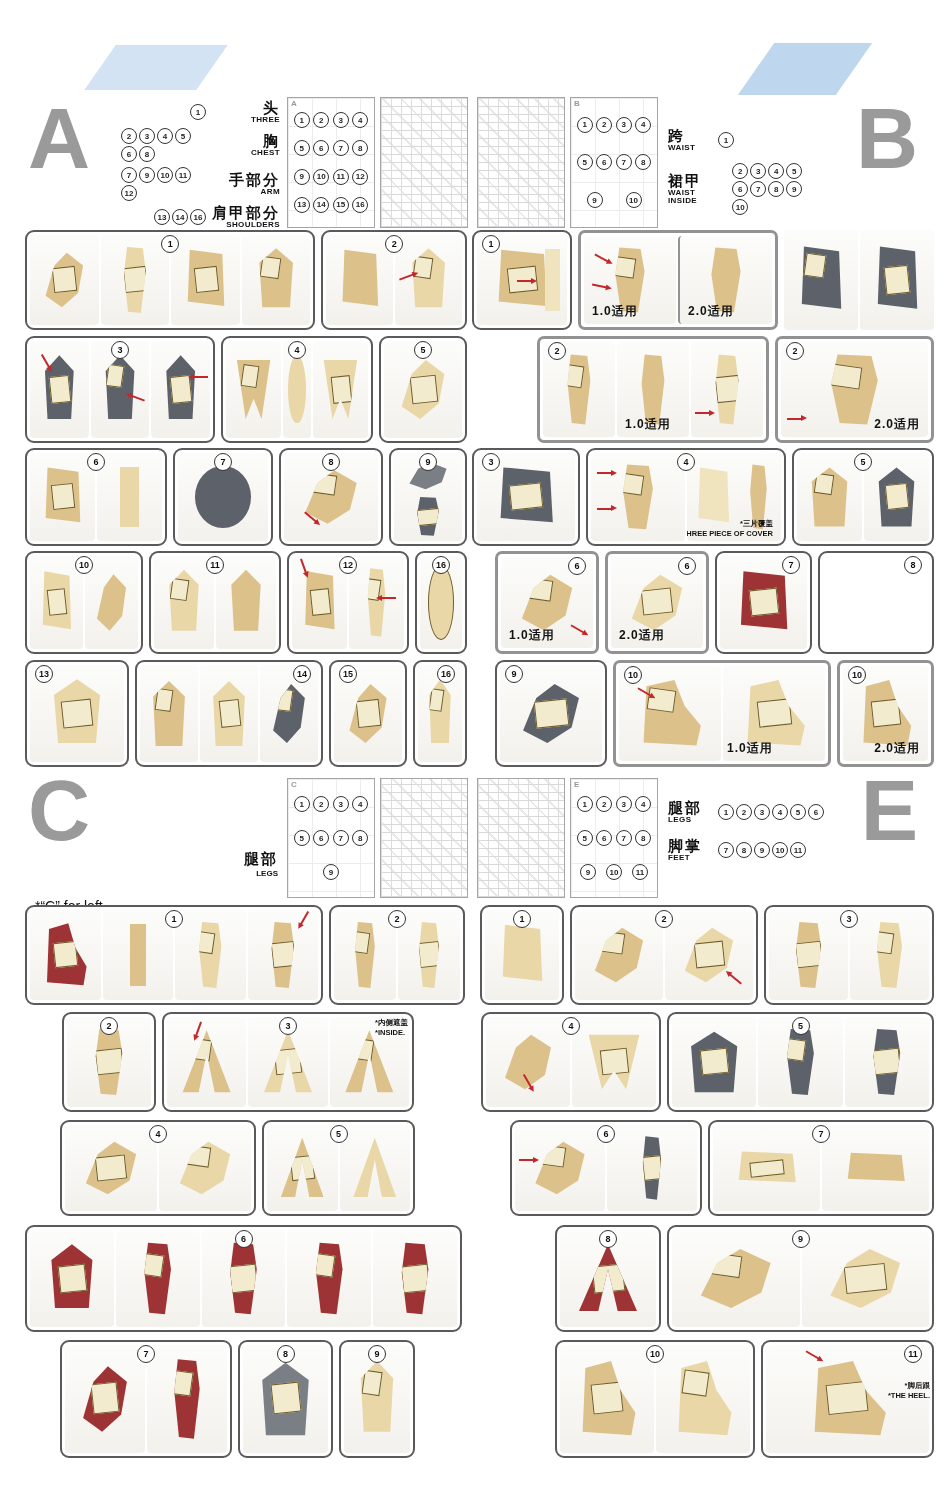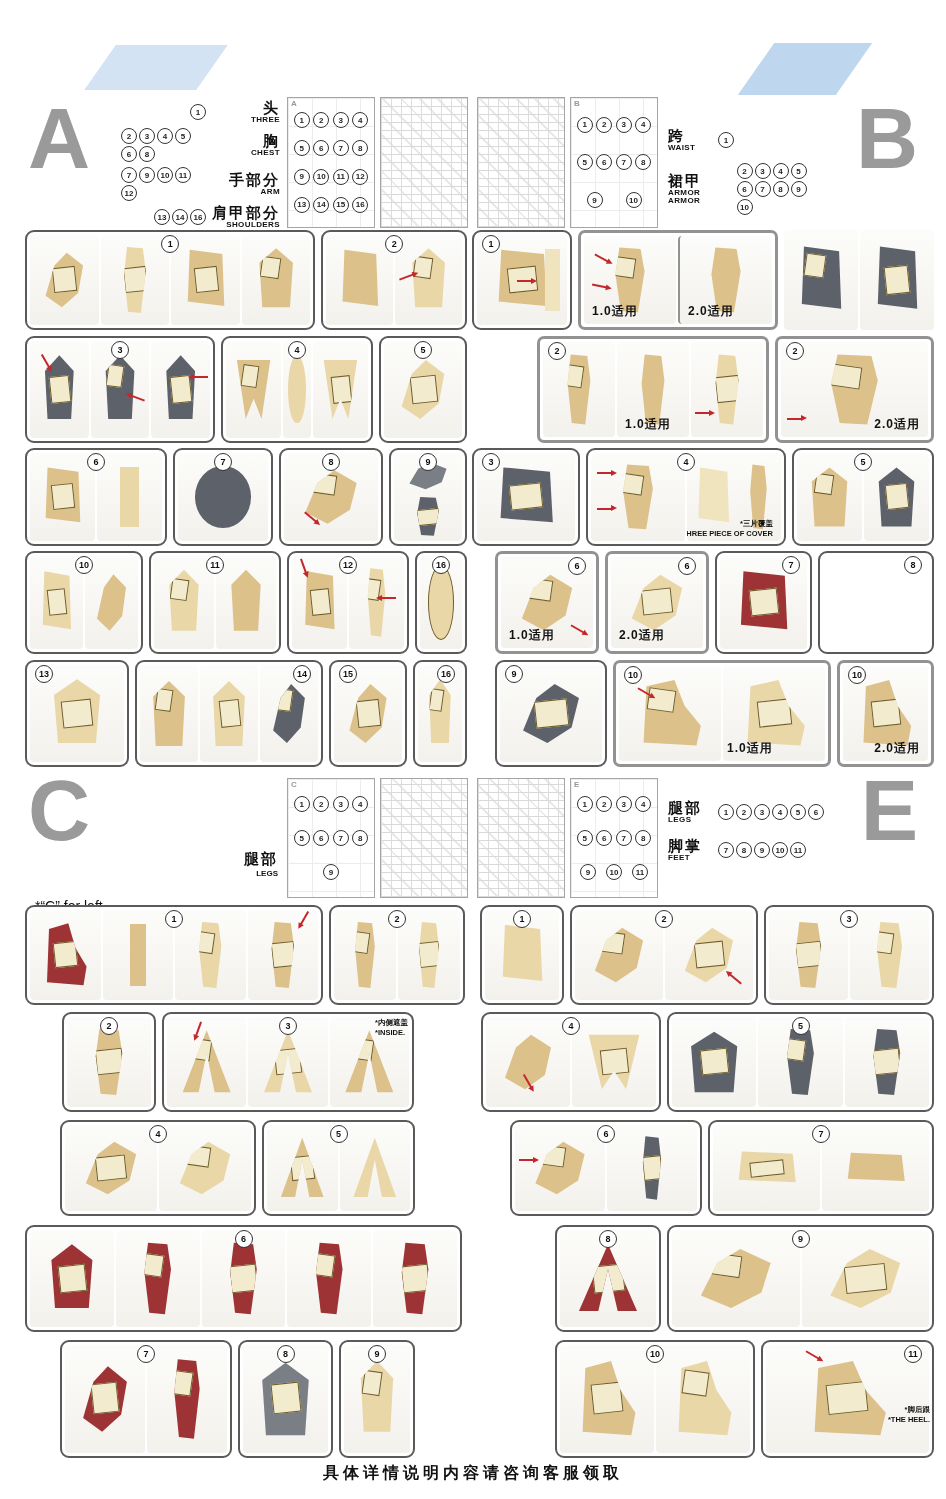--- a/index.html
+++ b/index.html
@@ -186,21 +186,21 @@
           <div class="zh">跨</div>
           <div class="en">WAIST</div>
         </span>
         <span class="nums">
           <span class="cn">1</span>
         </span>
       </div>
     <div class="grow" style="margin-top:10px;">
         <span class="glabel">
           <div class="zh">裙甲</div>
-          <div class="en">ARMOR ARMOR</div>
+          <div class="en">WAIST INSIDE</div>
         </span>
         <span class="nums">
           <span class="cn">2</span>
           <span class="cn">3</span>
           <span class="cn">4</span>
           <span class="cn">5</span>
           <span class="cn">6</span>
           <span class="cn">7</span>
           <span class="cn">8</span>
           <span class="cn">9</span>
@@ -899,24 +899,23 @@
         <div class="ph">
             <div class="blob sh-foot c-tan patched"></div>
           </div>
         <div class="ph">
             <div class="blob sh-foot c-tan2 patched2"></div>
           </div>
       </div>
     </div>
     <div class="panel" style="flex:1;">
       <span class="pn">11</span>
-      <span class="note sm" style="left:auto;right:2px;top:34%;bottom:auto;margin-top:24px;"><span>*脚后跟</span><br><span>*THE HEEL.</span></span>
+      <span class="note sm" style="left:auto;right:2px;top:34%;bottom:auto;"><span>*脚后跟</span><br><span>*THE HEEL.</span></span>
       <div class="photos">
           <div class="ph">
             <span class="arrow" style="left:24%;top:8%;transform:rotate(30deg);"></span>
             <div class="blob sh-foot c-tan patched" style="width:56%;"></div>
           </div>
         </div>
     </div>
   </div>
 
-  <div class="footer">具体详情说明内容请咨询客服领取</div>
 </div>
 
 </body></html>

